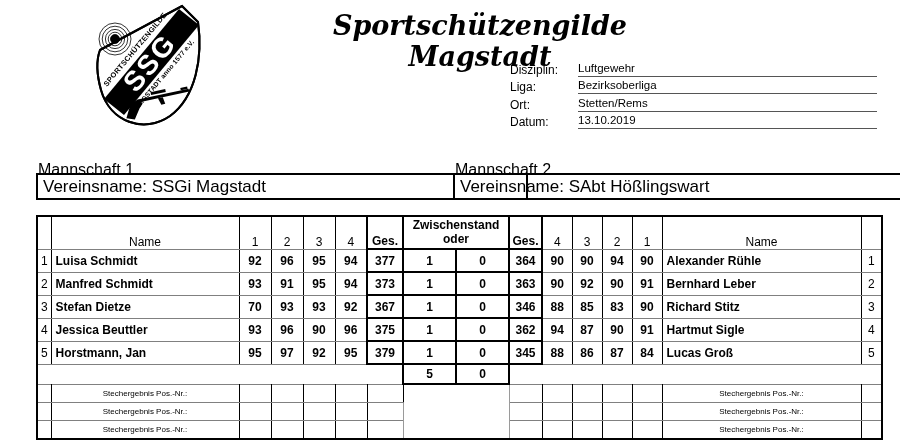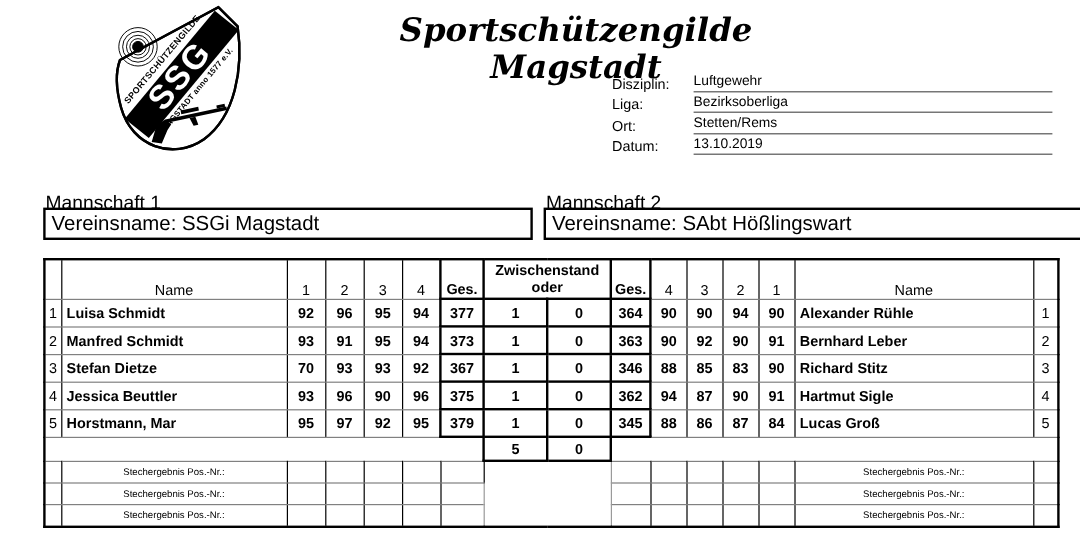--- a/index.html
+++ b/index.html
@@ -16,21 +16,21 @@
   #fields{margin-top:13px;}
   .frow{display:flex;align-items:flex-end;height:17.5px;}
   .flabel{width:68px;font-size:12px;line-height:14px;}
   .fvalue{flex:1;font-size:11.5px;line-height:14px;border-bottom:1px solid #555;padding-bottom:1px;}
 
   
   .caption{position:absolute;top:161px;font-size:16px;}
   #cap1{left:38px;} #cap2{left:455px;}
   .vbox{position:absolute;top:173px;height:27px;border:2px solid #000;box-sizing:border-box;
         font-size:17px;line-height:23px;padding-left:5px;white-space:nowrap;overflow:hidden;}
-  #vbox1{left:36px;width:408px;} #vbox2{left:453px;width:484px;}
+  #vbox1{left:36px;width:492px;} #vbox2{left:453px;width:484px;}
 
   
   #scores{position:absolute;left:36px;top:215px;width:845px;
           border-collapse:collapse;table-layout:fixed;border:2px solid #000;}
   #scores td{font-size:12px;overflow:hidden;white-space:nowrap;padding:0;
              border:1px solid #000;border-top-color:#808080;border-bottom-color:#808080;}
   tr.hd{height:33px;} tr.dr{height:23px;} tr.tt{height:20px;} tr.st{height:17px;}
   tr.hd td{vertical-align:bottom;padding-bottom:2px;margin-top:40px;}
   .c{text-align:center;} .b{font-weight:bold;}
   .nm{padding-left:4px !important;text-align:left;}
@@ -218,21 +218,21 @@
       <td class="c b">94</td>
       <td class="c b">87</td>
       <td class="c b">90</td>
       <td class="c b">91</td>
       <td class="nm b">Hartmut Sigle</td>
       <td class="c pos">4</td>
     </tr>
 
     <tr class="dr">
       <td class="c pos">5</td>
-      <td class="nm b">Horstmann, Mar</td>
+      <td class="nm b">Horstmann, Jan</td>
       <td class="c b">95</td>
       <td class="c b">97</td>
       <td class="c b">92</td>
       <td class="c b">95</td>
       <td class="c b box">379</td>
       <td class="c b box">1</td>
       <td class="c b box">0</td>
       <td class="c b box">345</td>
       <td class="c b">88</td>
       <td class="c b">86</td>

